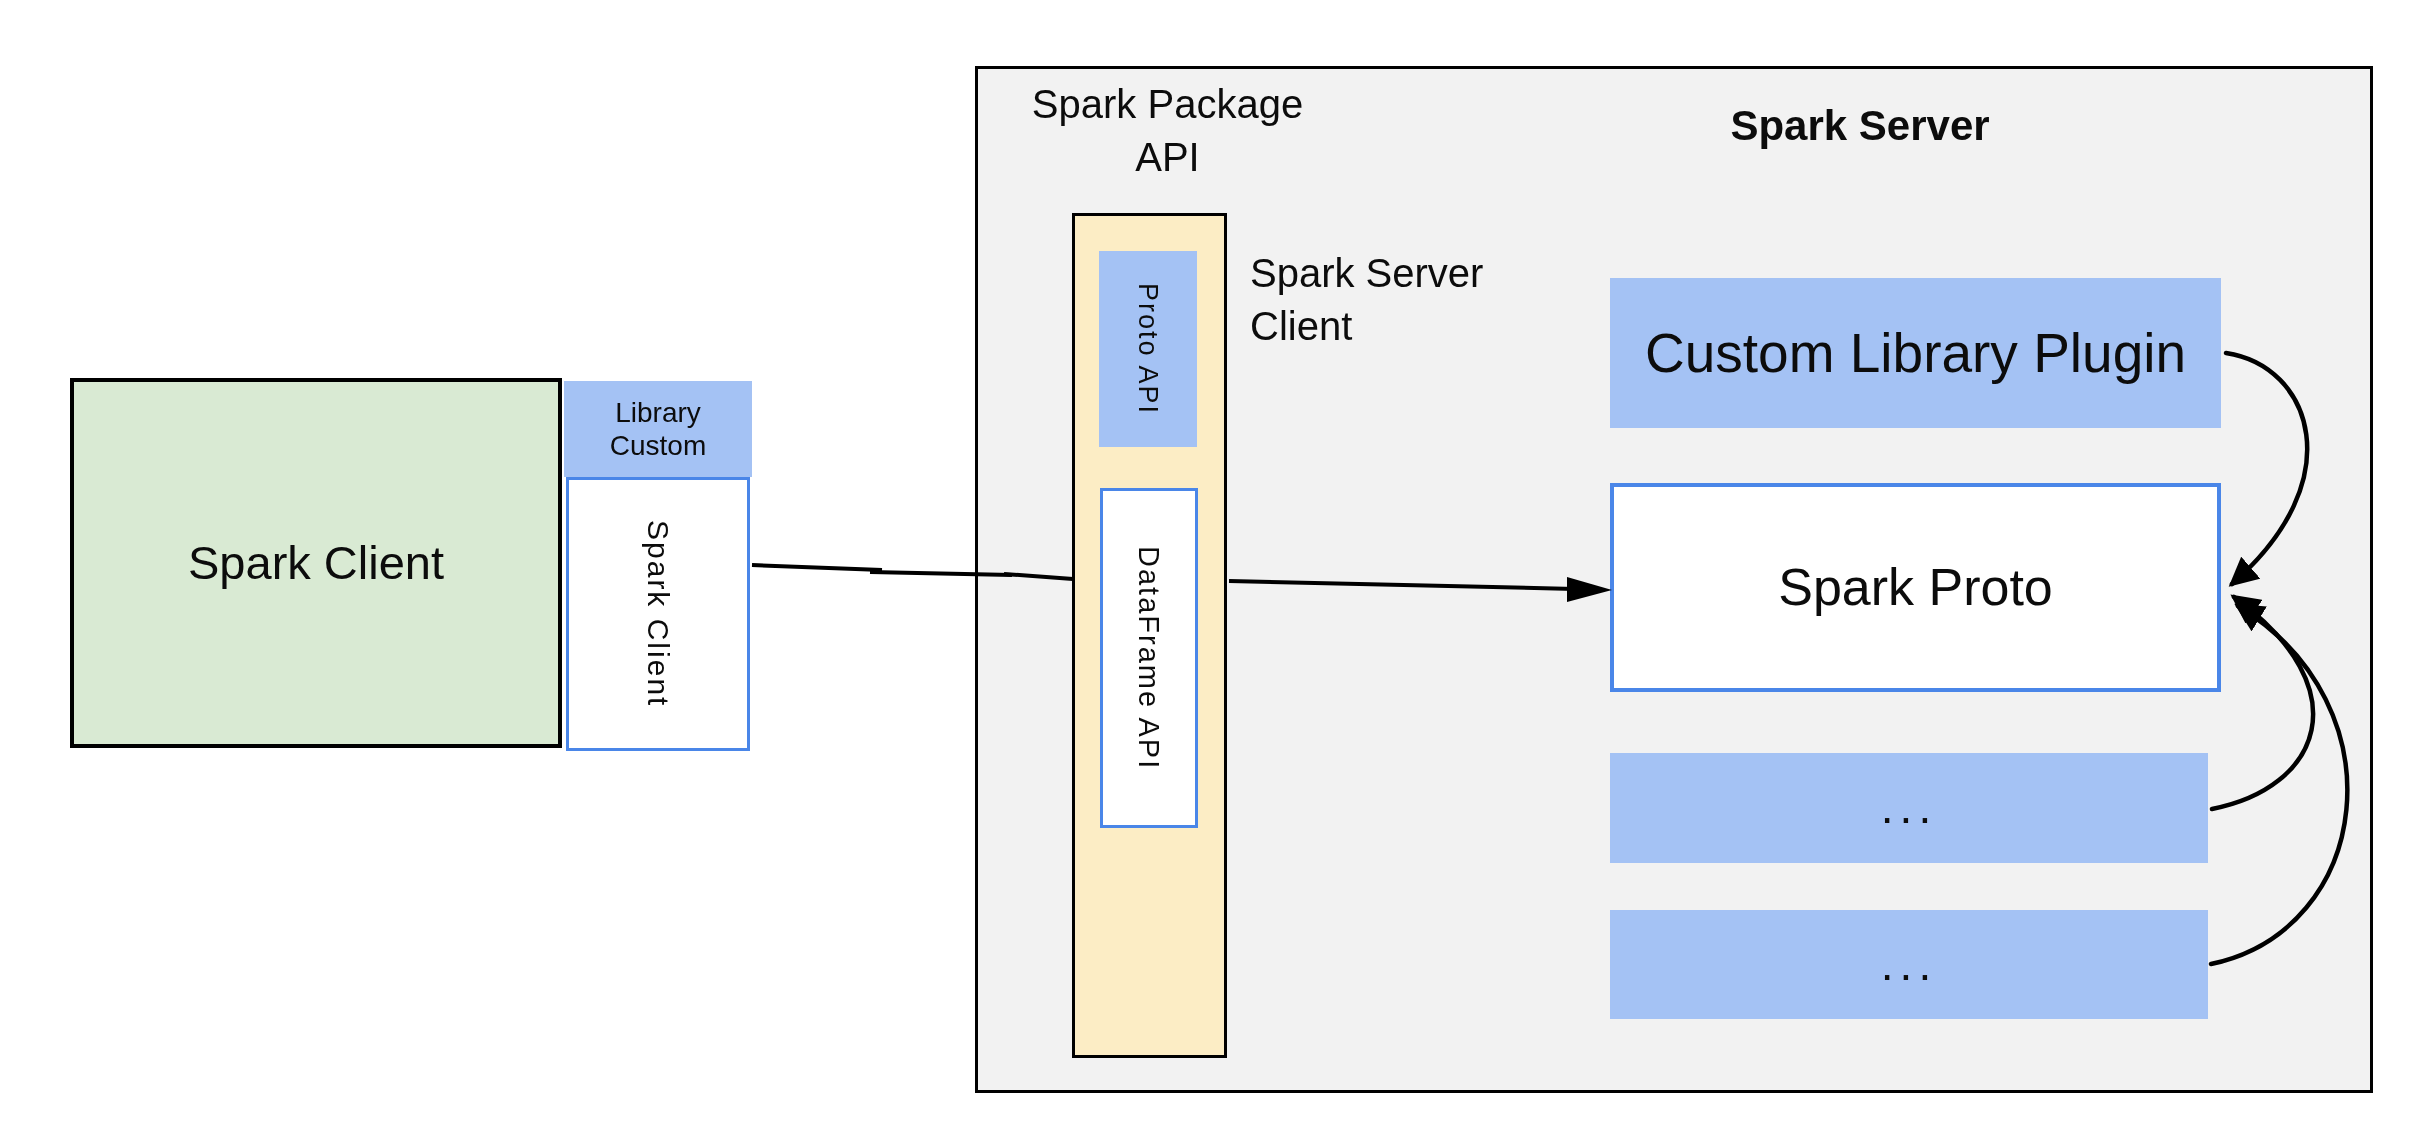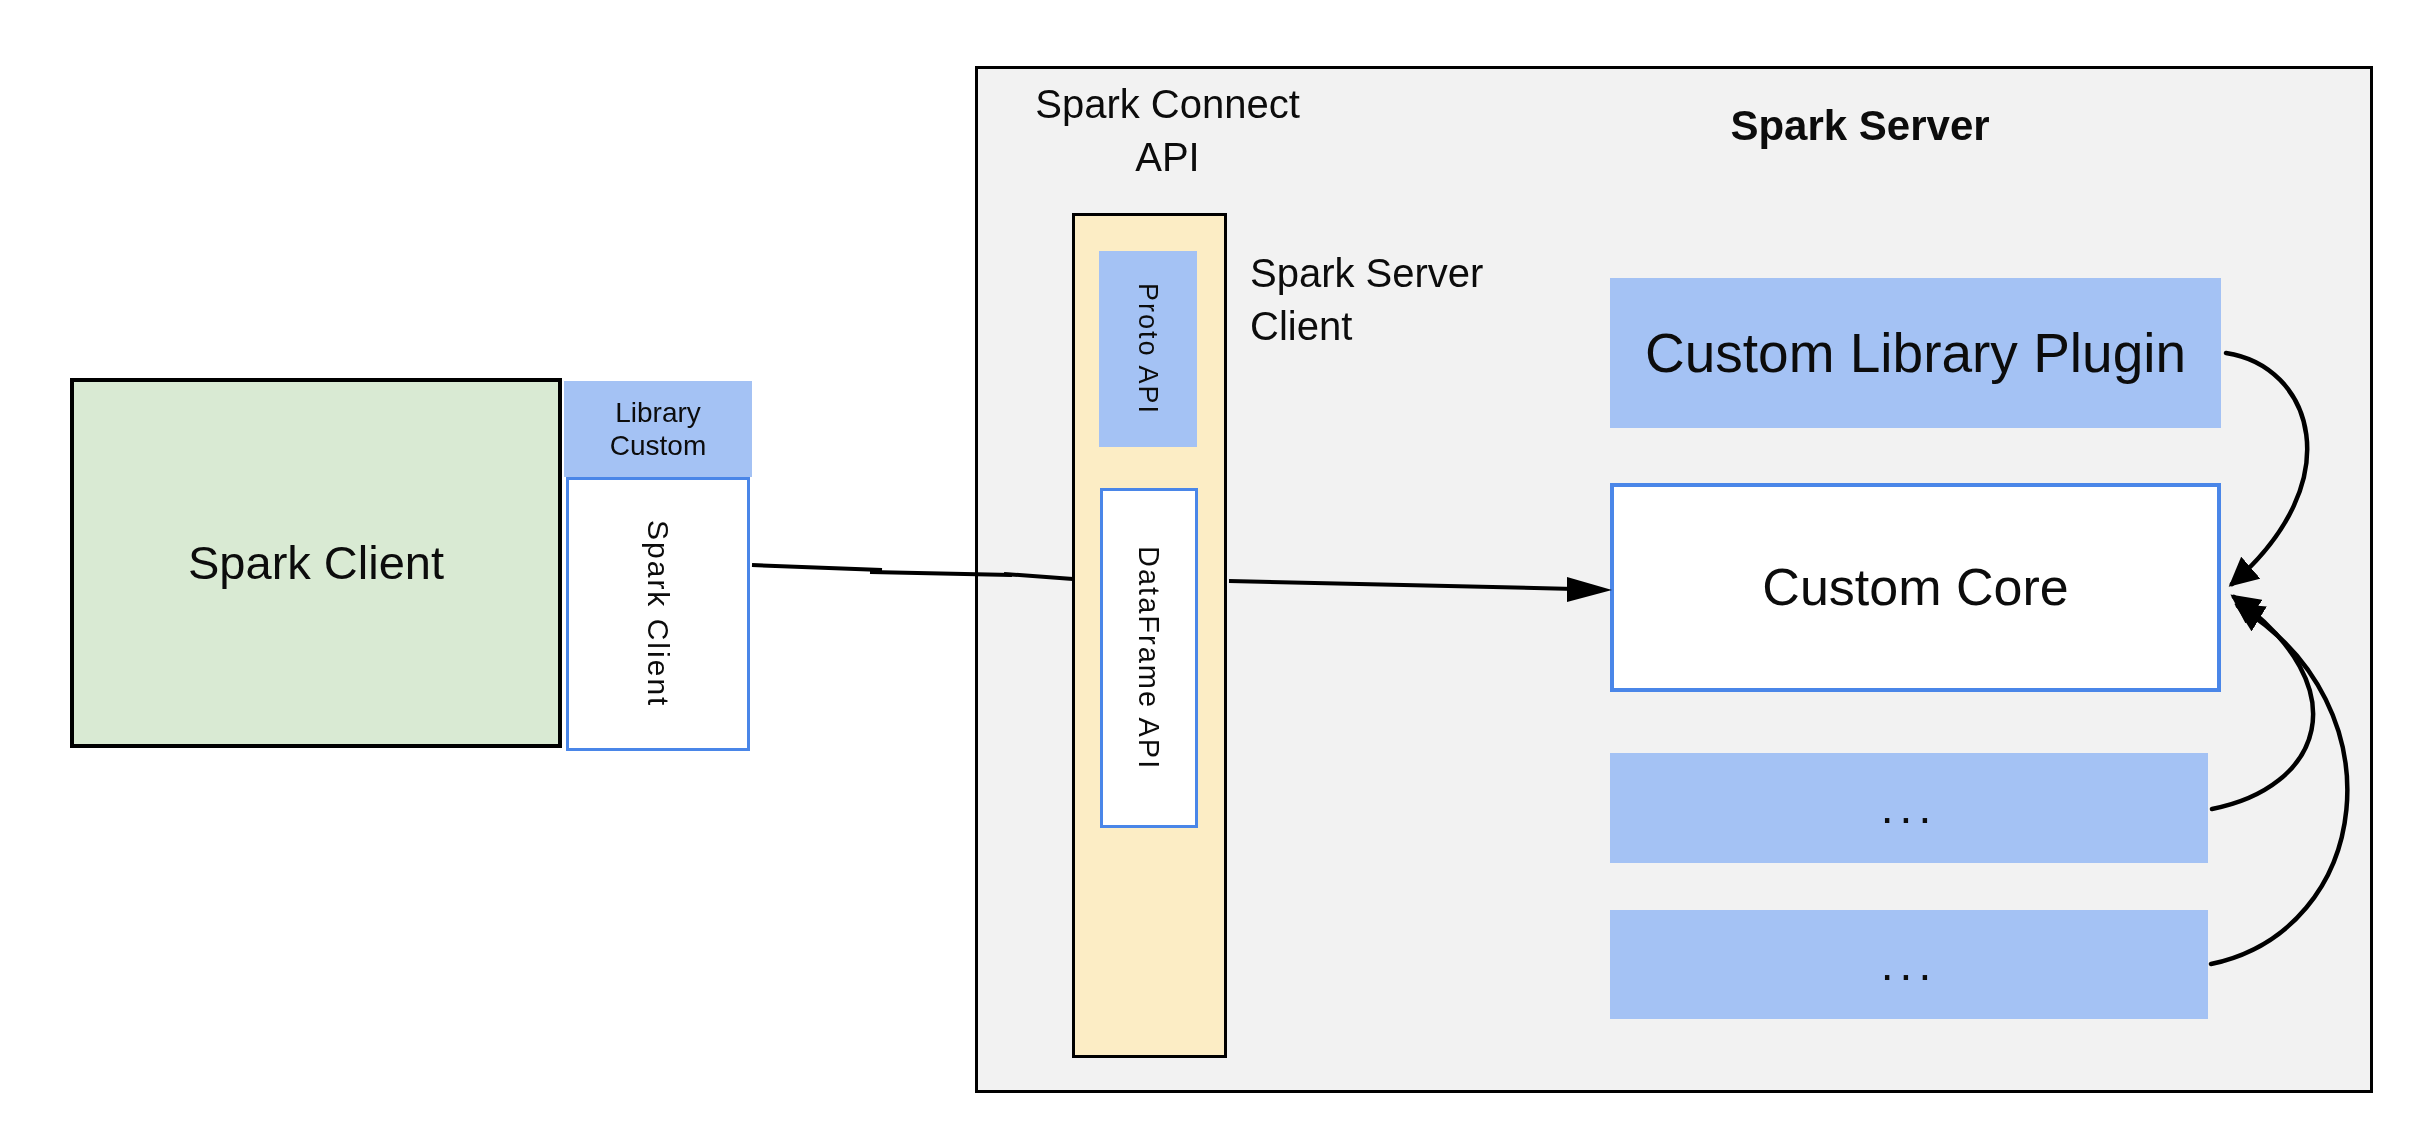--- a/index.html
+++ b/index.html
@@ -57,21 +57,21 @@
   <div class="box blue" style="left:564px;top:381px;width:188px;height:96px;font-size:28px;line-height:33px;">
     <span class="line">Library</span>
     <span class="line">Custom</span>
   </div>
 
   <div class="box whiteblue" style="left:566px;top:477px;width:184px;height:274px;font-size:30px;">
     <span class="vtext">Spark Client</span>
   </div>
 
   <div class="lbl" style="left:1000px;top:78px;width:335px;text-align:center;font-size:40px;line-height:53px;">
-    <span class="line">Spark Connect</span>
+    <span class="line">Spark Package</span>
     <span class="line">API</span>
   </div>
 
   <div class="box yellow" style="left:1072px;top:213px;width:155px;height:845px;"></div>
 
   <div class="box blue" style="left:1099px;top:251px;width:98px;height:196px;font-size:27px;">
     <span class="vtext">Proto  API</span>
   </div>
 
   <div class="box whiteblue" style="left:1100px;top:488px;width:98px;height:340px;font-size:29px;">
@@ -83,21 +83,21 @@
     <span class="line">Client</span>
   </div>
 
   <div class="lbl" style="left:1660px;top:102px;width:400px;text-align:center;font-size:42px;font-weight:700;"><span>Spark Server</span></div>
 
   <div class="box blue" style="left:1610px;top:278px;width:611px;height:150px;font-size:55px;">
     <span>Custom Library Plugin</span>
   </div>
 
   <div class="box whiteblue" style="left:1610px;top:483px;width:611px;height:209px;font-size:52px;border-width:4px;">
-    <span>Custom Core</span>
+    <span>Spark Proto</span>
   </div>
 
   <div class="box blue" style="left:1610px;top:753px;width:598px;height:110px;font-size:46px;letter-spacing:6px;">
     <span>...</span>
   </div>
 
   <div class="box blue" style="left:1610px;top:910px;width:598px;height:109px;font-size:46px;letter-spacing:6px;">
     <span>...</span>
   </div>
 

